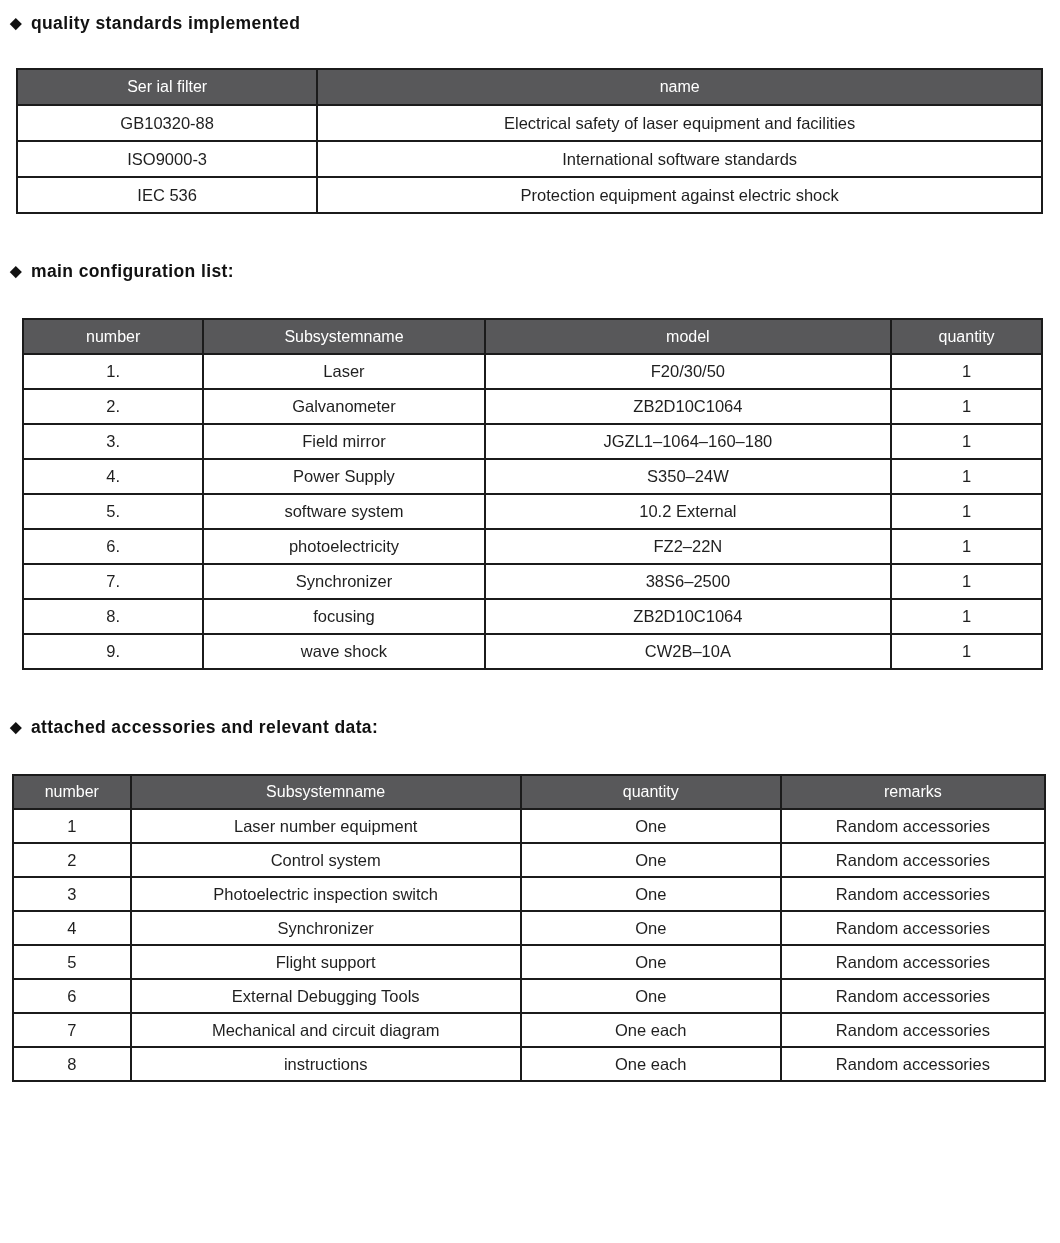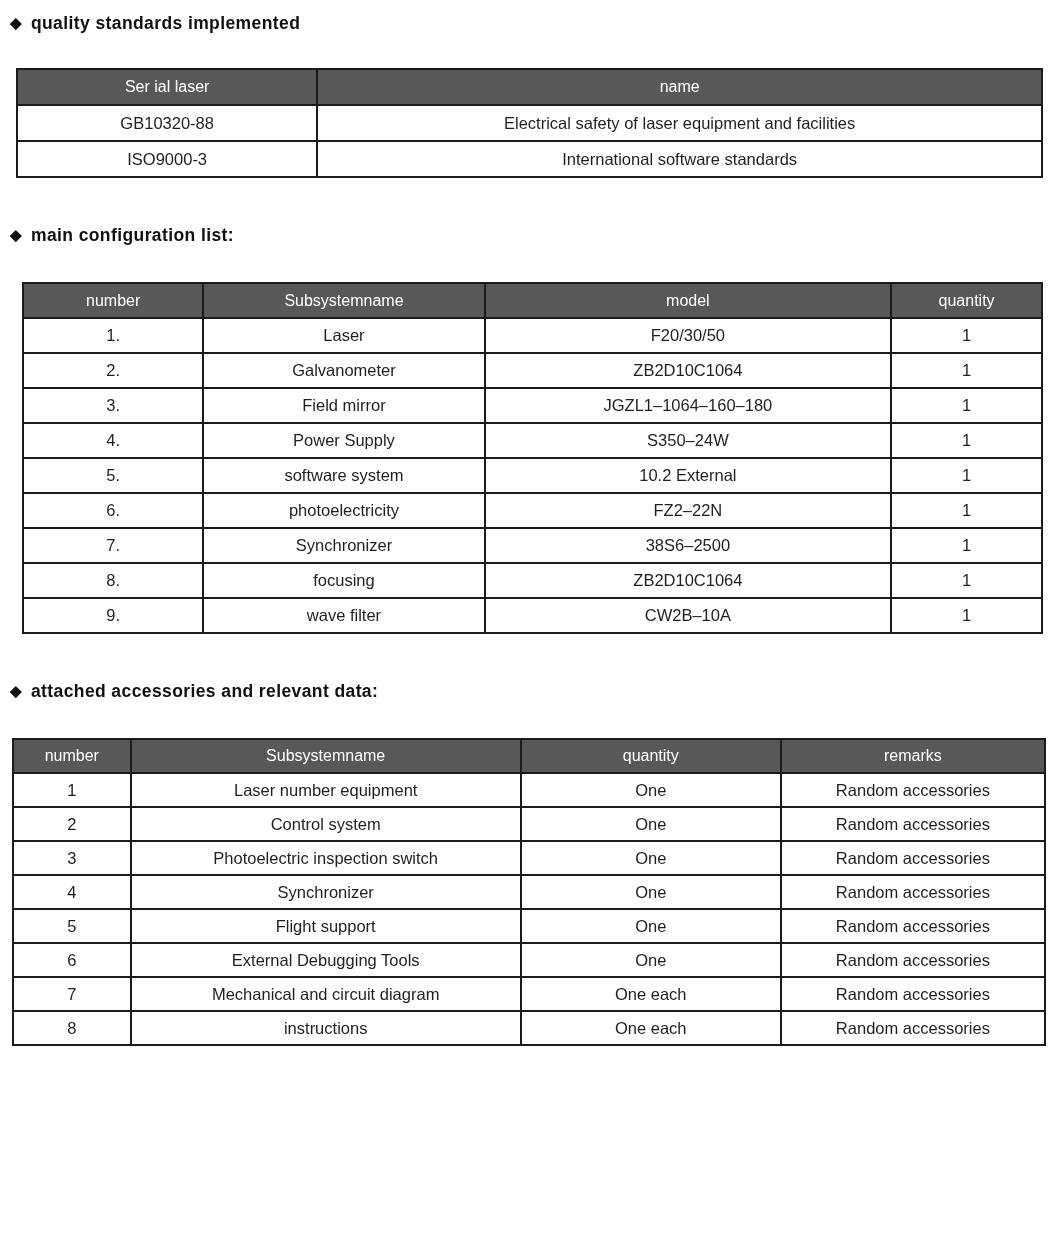--- a/index.html
+++ b/index.html
@@ -89,32 +89,36 @@
       <span class="diamond">◆</span>
       <span>quality standards implemented</span>
     </h2>
     <table class="tbl-quality">
       <colgroup>
           <col class="c1">
           <col class="c2">
         </colgroup>
       <thead>
         <tr>
-          <th>Ser ial laser</th>
+          <th>Ser ial filter</th>
           <th>name</th>
         </tr>
       </thead>
       <tbody>
           <tr>
             <td>GB10320-88</td>
             <td>Electrical safety of laser equipment and facilities</td>
           </tr>
           <tr>
             <td>ISO9000-3</td>
             <td>International software standards</td>
+          </tr>
+          <tr>
+            <td>IEC 536</td>
+            <td>Protection equipment against electric shock</td>
           </tr>
         </tbody>
     </table>
   </div>
 
   <div class="section">
     <h2 class="section-heading h-gap-top">
       <span class="diamond">◆</span>
       <span>main configuration list:</span>
     </h2>
@@ -177,21 +181,21 @@
             <td>1</td>
           </tr>
           <tr>
             <td>8.</td>
             <td>focusing</td>
             <td>ZB2D10C1064</td>
             <td>1</td>
           </tr>
           <tr>
             <td>9.</td>
-            <td>wave filter</td>
+            <td>wave shock</td>
             <td>CW2B–10A</td>
             <td>1</td>
           </tr>
         </tbody>
     </table>
   </div>
 
   <div class="section">
     <h2 class="section-heading h-gap-top">
       <span class="diamond">◆</span>

